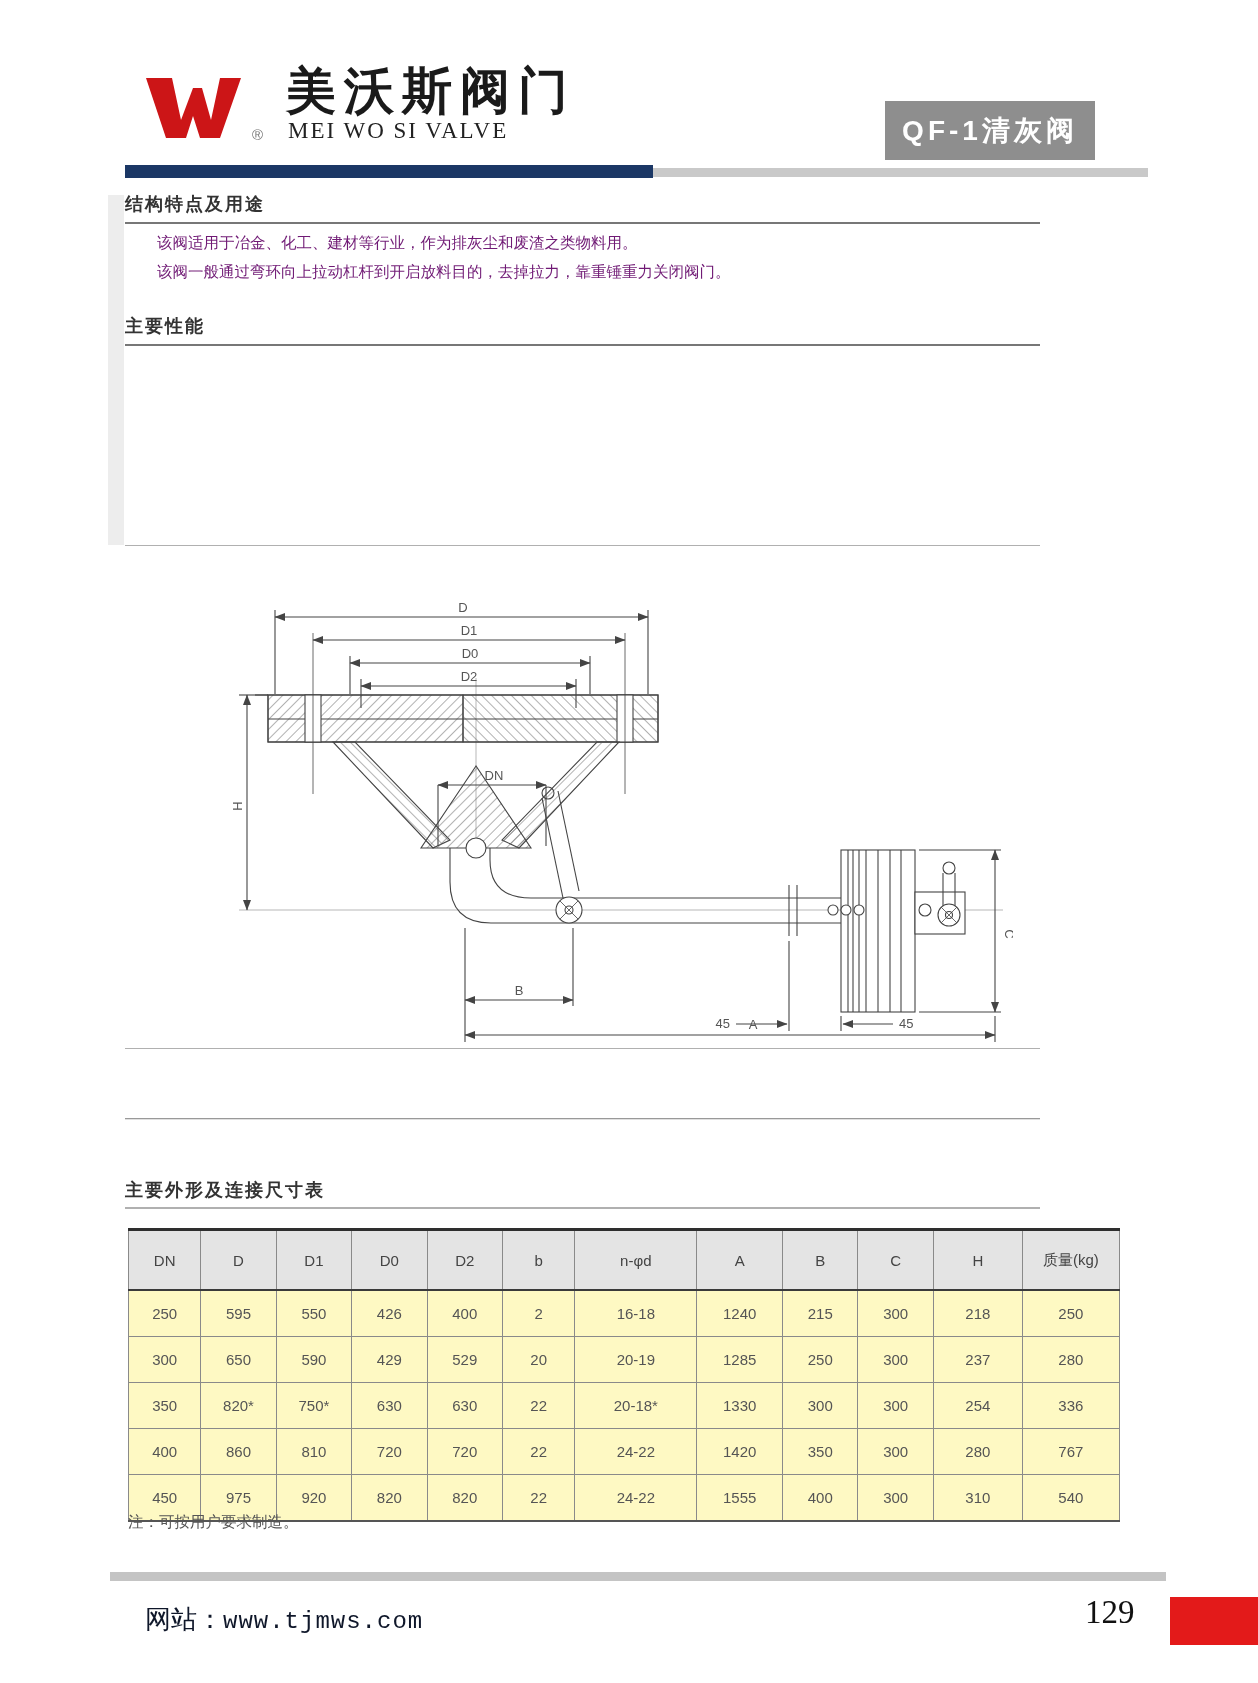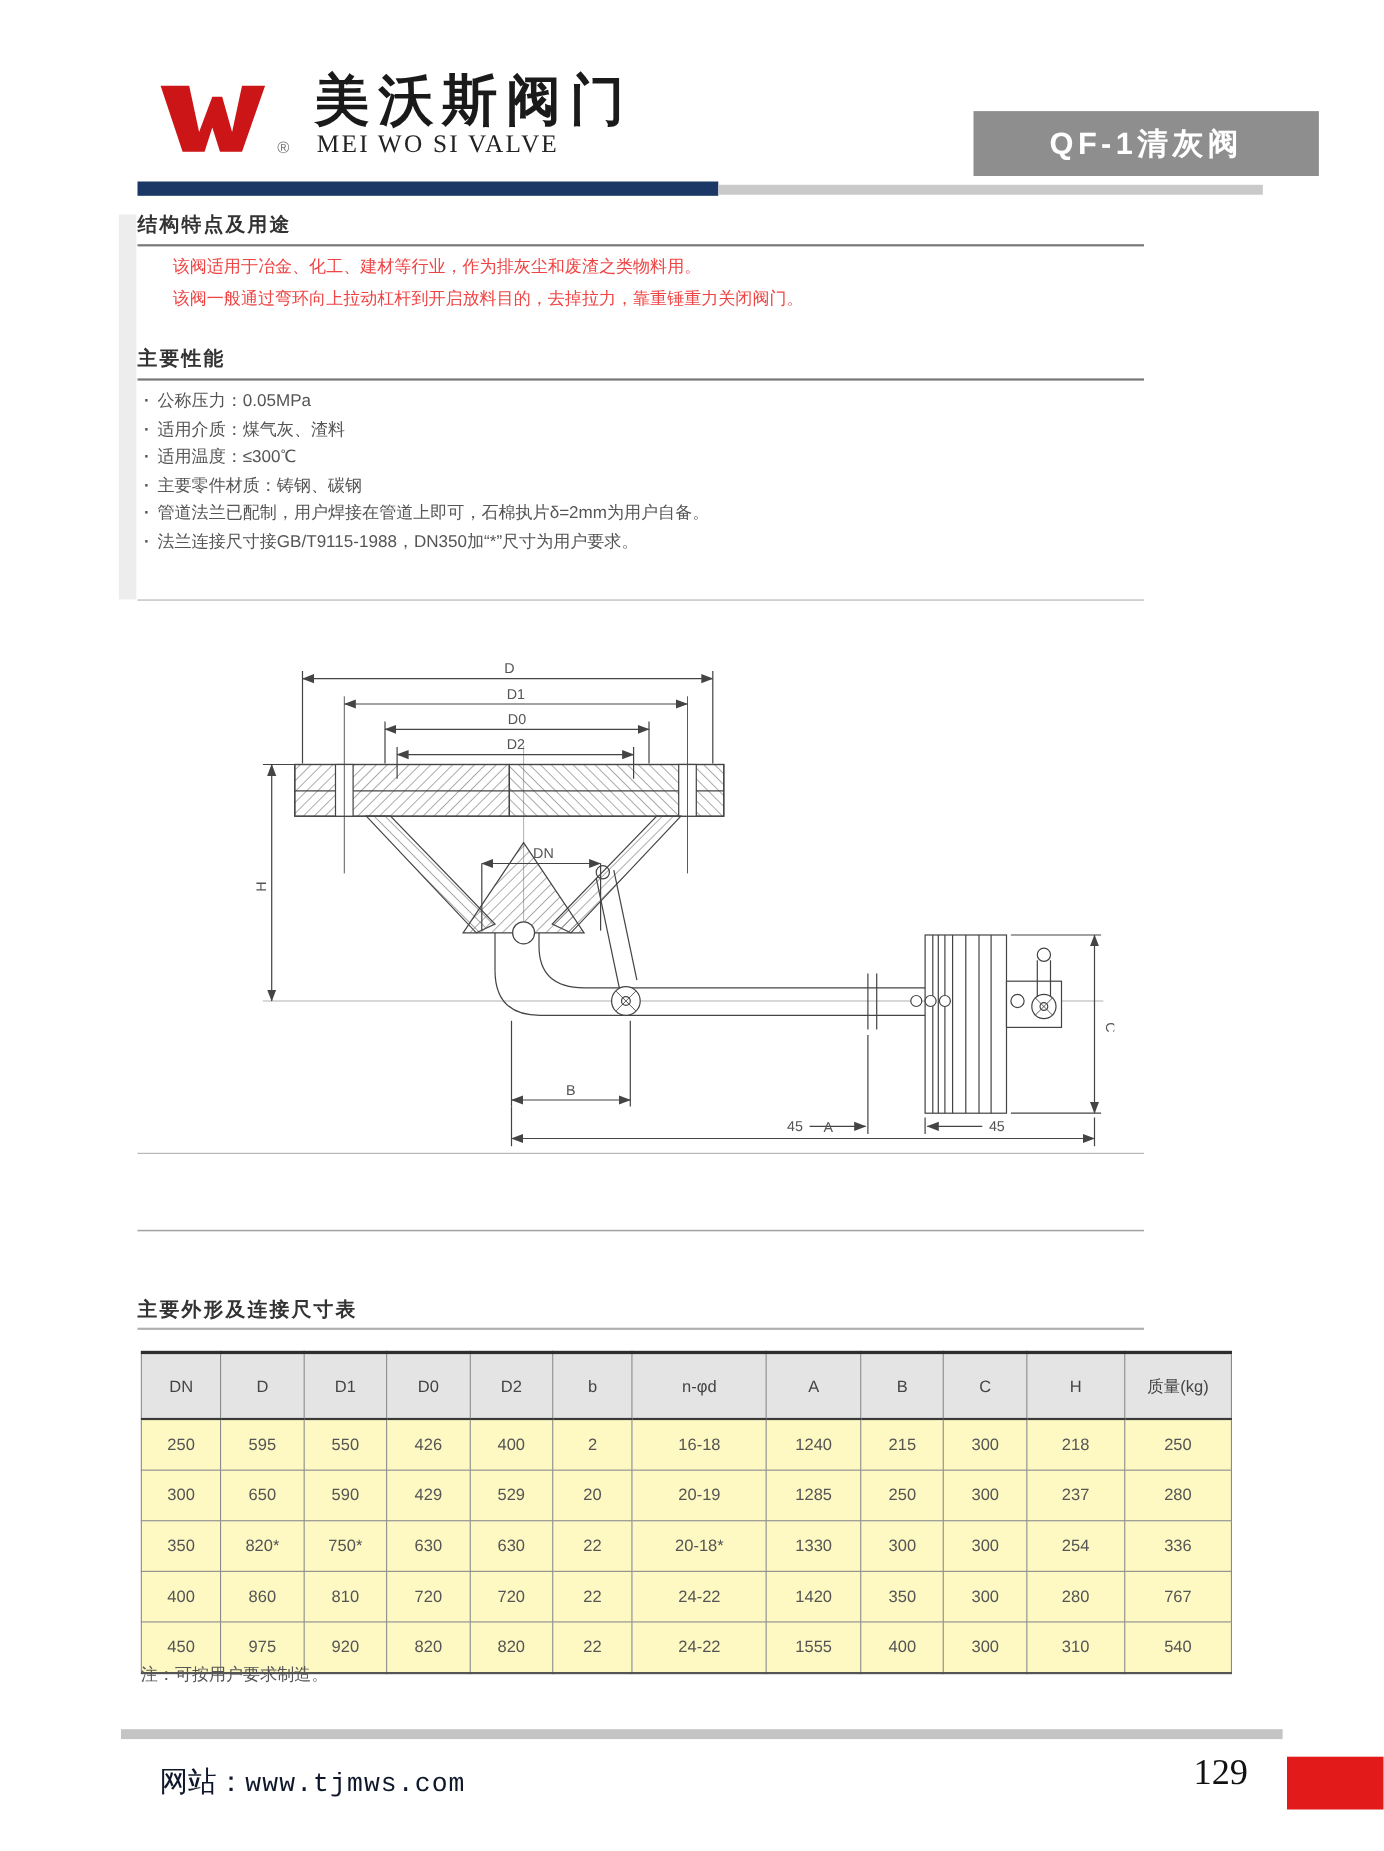--- a/index.html
+++ b/index.html
@@ -3,31 +3,31 @@
 <meta charset="utf-8">
 <style>
   html,body{margin:0;padding:0;background:#fff;}
   .page{position:relative;width:1258px;height:1683px;background:#fff;overflow:hidden;
         font-family:"Liberation Sans",sans-serif;color:#555;}
   
   .logo-mark{position:absolute;left:142px;top:72px;}
   .reg{position:absolute;left:252px;top:126px;font-size:15px;color:#777;}
   .brand-cn{position:absolute;left:286px;top:58px;font-size:50px;font-weight:bold;color:#1a1a1a;letter-spacing:8px;}
   .brand-en{position:absolute;left:288px;top:118px;font-family:"Liberation Serif",serif;font-size:23px;color:#222;letter-spacing:2px;}
-  .badge{position:absolute;left:885px;top:101px;width:314px;height:59px;background:#8e8e8e;color:#fff;
+  .badge{position:absolute;left:885px;top:101px;width:210px;height:59px;background:#8e8e8e;color:#fff;
          font-size:28px;font-weight:bold;letter-spacing:4px;text-align:center;line-height:59px;}
   .bar-navy{position:absolute;left:125px;top:165px;width:528px;height:13px;background:#1b3765;}
   .bar-gray{position:absolute;left:653px;top:168px;width:495px;height:9px;background:#c9c9c9;}
   
   .left-strip{position:absolute;left:108px;top:195px;width:16px;height:350px;background:#ededed;}
   .sec-title{position:absolute;font-size:18px;font-weight:bold;color:#333;letter-spacing:2px;}
   .rule{position:absolute;height:0;border-top:2px solid #777;}
   .rule-light{position:absolute;height:0;border-top:1px solid #b0b0b0;}
   .feature-lines{position:absolute;left:157px;top:228px;margin:0;padding:0;list-style:none;}
-  .feature-lines li{font-size:15.5px;color:#ef4444;line-height:29px;}
+  .feature-lines li{font-size:15.5px;color:#701a75;line-height:29px;}
   .perf-list{position:absolute;left:131px;top:352px;margin:0;padding:0;list-style:none;}
   .perf-list li{font-size:15.5px;color:#555;line-height:25.5px;}
   .perf-list li::before{content:"·";font-weight:bold;margin-right:7px;color:#555;}
   
   .drawing{position:absolute;left:233px;top:586px;width:780px;height:470px;}
   .drawing text{font-family:"Liberation Sans",sans-serif;}
   
   .tbl-wrap{position:absolute;left:128px;top:1228px;width:992px;}
   table.dims{width:100%;border-collapse:collapse;table-layout:fixed;
              border-top:3px solid #2e2e2e;border-bottom:2px solid #555;}
@@ -63,29 +63,20 @@
   <div class="sec-title" style="left:125px;top:192px;">结构特点及用途</div>
   <div class="rule" style="left:125px;top:222px;width:915px;"></div>
   <ul class="feature-lines">
 
   <li>该阀适用于冶金、化工、建材等行业，作为排灰尘和废渣之类物料用。</li>
       <li>该阀一般通过弯环向上拉动杠杆到开启放料目的，去掉拉力，靠重锤重力关闭阀门。</li>
     </ul>
 
   <div class="sec-title" style="left:125px;top:314px;">主要性能</div>
   <div class="rule" style="left:125px;top:344px;width:915px;"></div>
-  <ul class="perf-list">
-
-  <li>公称压力：0.05MPa</li>
-      <li>适用介质：煤气灰、渣料</li>
-      <li>适用温度：≤300℃</li>
-      <li>主要零件材质：铸钢、碳钢</li>
-      <li>管道法兰已配制，用户焊接在管道上即可，石棉执片δ=2mm为用户自备。</li>
-      <li>法兰连接尺寸接GB/T9115-1988，DN350加“*”尺寸为用户要求。</li>
-    </ul>
   <div class="rule-light" style="left:125px;top:545px;width:915px;"></div>
 
   <svg class="drawing" viewBox="0 0 780 470">
     <defs>
       <marker id="ar" viewBox="0 0 10 10" refX="9.5" refY="5" markerWidth="10" markerHeight="10" orient="auto-start-reverse">
         <path d="M0,1.2 L10,5 L0,8.8 Z" fill="#444"></path>
       </marker>
       <pattern id="hA" width="7" height="7" patternUnits="userSpaceOnUse" patternTransform="rotate(45)">
         <line x1="0" y1="0" x2="0" y2="7" stroke="#666" stroke-width="1"></line>
       </pattern>

